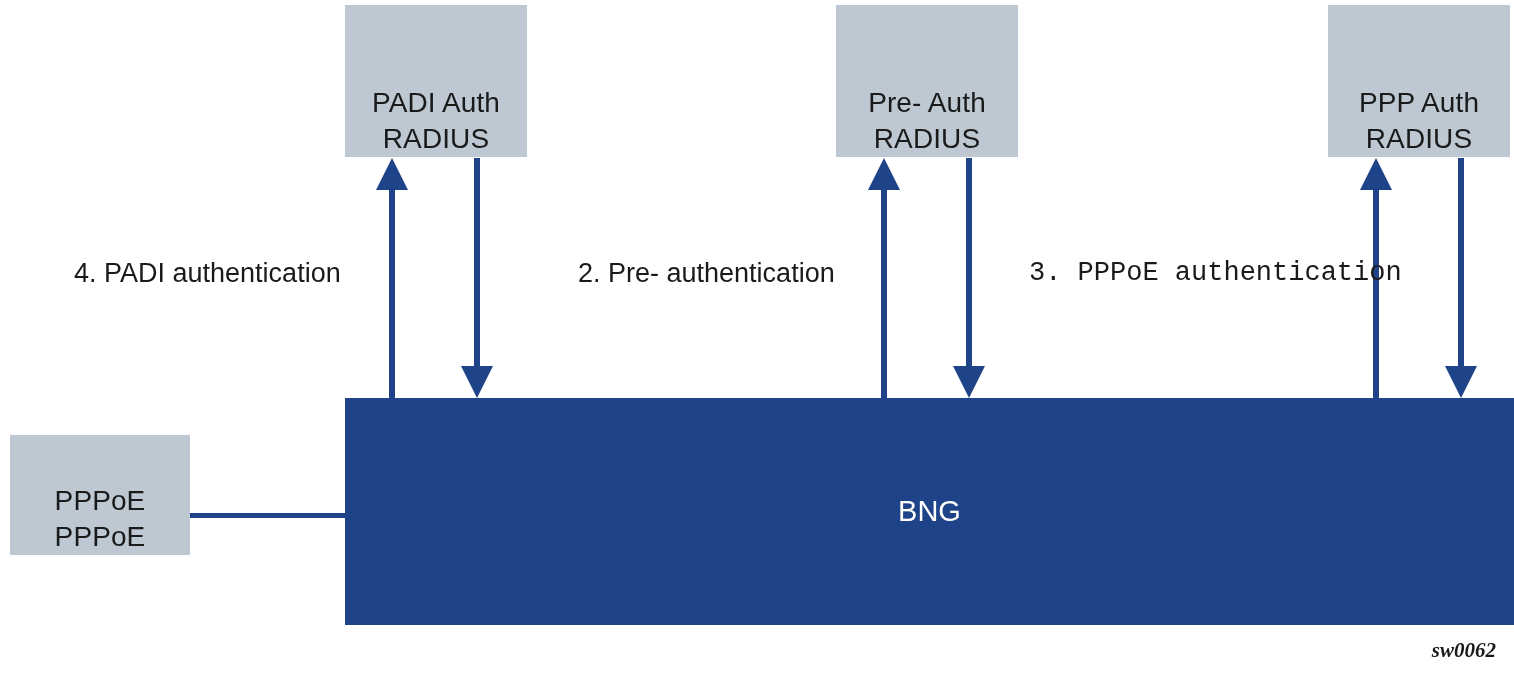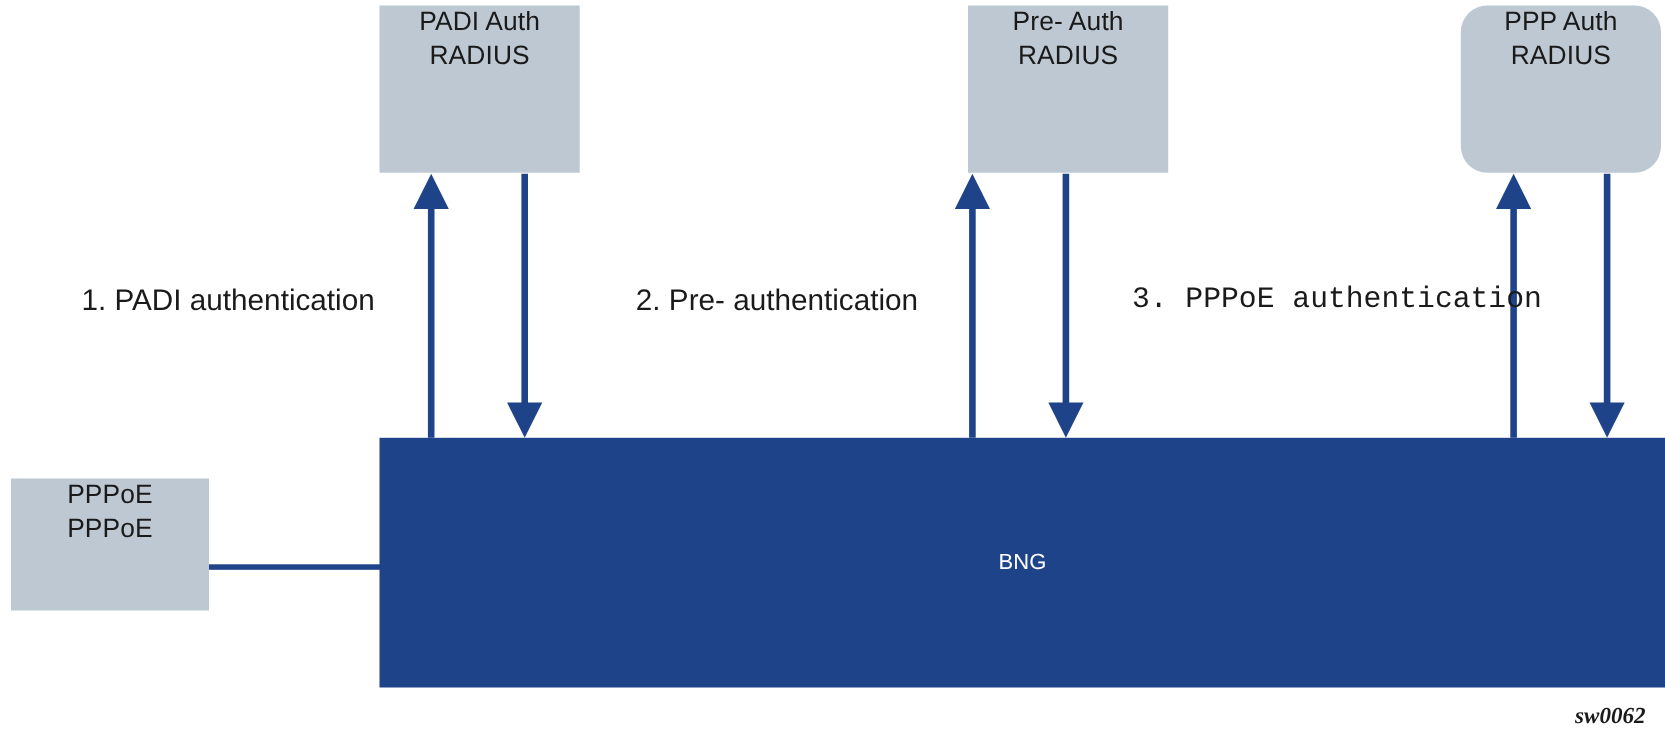--- a/index.html
+++ b/index.html
@@ -15,56 +15,56 @@
     width: 1514px;
     height: 676px;
     background: #ffffff;
     overflow: hidden;
   }
   .node-box {
     position: absolute;
     background: #bdc8d3;
     color: #1a1a1a;
     display: flex;
-    align-items: flex-start;
+    align-items: flex-end;
     justify-content: center;
     text-align: center;
-    font-size: 24px;
+    font-size: 28px;
     line-height: 1.28;
     letter-spacing: 0.1px;
     box-sizing: border-box;
   }
   .radius-box {
     top: 5px;
     width: 182px;
     height: 152px;
   }
   #radius-box-1 { left: 345px; }
-  #radius-box-2 { left: 836px; margin-left: 44px; }
-  #radius-box-3 { left: 1328px; border-radius: 24px; }
+  #radius-box-2 { left: 836px; }
+  #radius-box-3 { left: 1328px; }
 
   #client-box {
     left: 10px;
     top: 435px;
     width: 180px;
     height: 120px;
   }
 
   #bng-box {
     position: absolute;
     left: 345px;
     top: 398px;
     width: 1169px;
     height: 227px;
     background: #1f4388;
     color: #ffffff;
     display: flex;
     align-items: center;
     justify-content: center;
-    font-size: 20px;
+    font-size: 29px;
     box-sizing: border-box;
   }
 
   .flow-label {
     position: absolute;
     font-size: 27px;
     color: #1a1a1a;
     white-space: nowrap;
     top: 258px;
   }
@@ -164,19 +164,19 @@
         <line x1="1376" y1="398" x2="1376" y2="182" stroke-width="6"></line>
         <polygon points="1376,158 1360,190 1392,190" stroke="none"></polygon>
       </g>
       <g>
         <line x1="1461" y1="158" x2="1461" y2="374" stroke-width="6"></line>
         <polygon points="1461,398 1445,366 1477,366" stroke="none"></polygon>
       </g>
     </g>
   </svg>
 
-  <div class="flow-label" id="flow-label-1">1. PADI authentication</div>
+  <div class="flow-label" id="flow-label-1">4. PADI authentication</div>
   <div class="flow-label" id="flow-label-2">2. Pre- authentication</div>
   <div class="flow-label" id="flow-label-3">3. PPPoE authentication</div>
 
   <div id="figure-id">sw0062</div>
 
 </div>
 
 </body></html>

